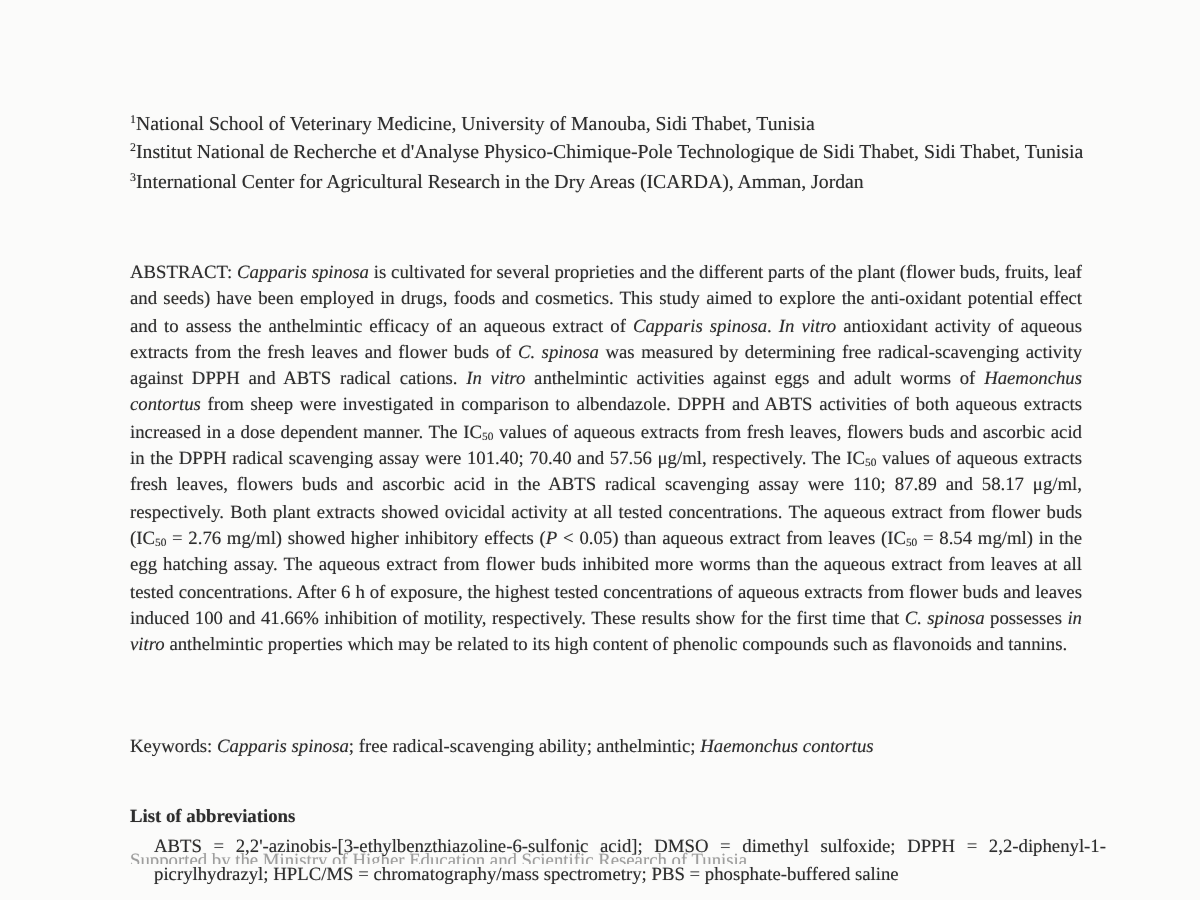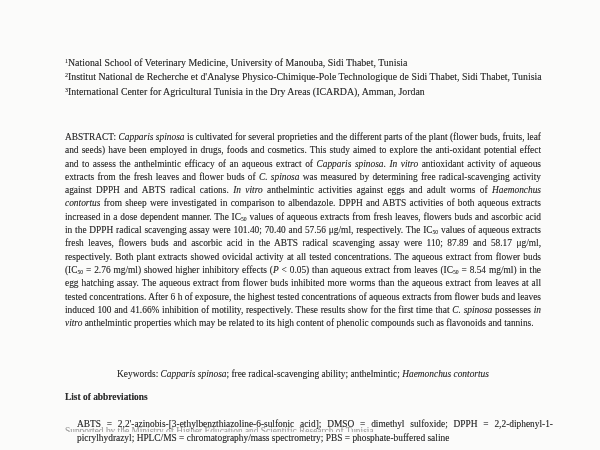--- a/index.html
+++ b/index.html
@@ -54,26 +54,25 @@
     text-justify: inter-word;
   }
   .keywords {
     position: absolute;
     left: 65px;
     top: 368px;
     width: 476px;
     margin: 0;
     font-size: 9.4px;
     line-height: 13px;
-    text-align: center;
   }
   .abbrev-heading {
     position: absolute;
     left: 65px;
-    top: 391px;
+    top: 403px;
     width: 476px;
     margin: 0;
     font-size: 9.4px;
     font-weight: bold;
     line-height: 13px;
   }
   .abbrev {
     position: absolute;
     left: 65px;
     top: 406px;
@@ -106,21 +105,21 @@
 <body>
 
 <div class="page">
 
   <div class="authors">
   </div>
 
   <div class="affiliations">
     <div class="aff"><span class="st-p">1</span><span>National School of Veterinary Medicine, University of Manouba, Sidi Thabet, Tunisia</span></div>
     <div class="aff"><span class="st-p">2</span><span>Institut National de Recherche et d'Analyse Physico-Chimique-Pole Technologique de Sidi Thabet, Sidi Thabet, Tunisia</span></div>
-    <div class="aff"><span class="st-p">3</span><span>International Center for Agricultural Tunisia in the Dry Areas (ICARDA), Amman, Jordan</span></div>
+    <div class="aff"><span class="st-p">3</span><span>International Center for Agricultural Research in the Dry Areas (ICARDA), Amman, Jordan</span></div>
   </div>
 
   <p class="abstract"><span class="st-b">ABSTRACT</span><span>: </span><span class="st-i">Capparis spinosa</span><span> is cultivated for several proprieties and the different parts of the plant (flower buds, fruits, leaf and seeds) have been employed in drugs, foods and cosmetics. This study aimed to explore the anti-oxidant potential effect and to assess the anthelmintic efficacy of an aqueous extract of </span><span class="st-i">Capparis spinosa</span><span>. </span><span class="st-i">In vitro</span><span> antioxidant activity of aqueous extracts from the fresh leaves and flower buds of </span><span class="st-i">C. spinosa</span><span> was measured by determining free radical-scavenging activity against DPPH and ABTS radical cations. </span><span class="st-i">In vitro</span><span> anthelmintic activities against eggs and adult worms of </span><span class="st-i">Haemonchus contortus</span><span> from sheep were investigated in comparison to albendazole. DPPH and ABTS activities of both aqueous extracts increased in a dose dependent manner. The IC</span><span class="st-s">50</span><span> values of aqueous extracts from fresh leaves, flowers buds and ascorbic acid in the DPPH radical scavenging assay were 101.40; 70.40 and 57.56 μg/ml, respectively. The IC</span><span class="st-s">50</span><span> values of aqueous extracts fresh leaves, flowers buds and ascorbic acid in the ABTS radical scavenging assay were 110; 87.89 and 58.17 μg/ml, respectively. Both plant extracts showed ovicidal activity at all tested concentrations. The aqueous extract from flower buds (IC</span><span class="st-s">50</span><span> = 2.76 mg/ml) showed higher inhibitory effects (</span><span class="st-i">P</span><span> &lt; 0.05) than aqueous extract from leaves (IC</span><span class="st-s">50</span><span> = 8.54 mg/ml) in the egg hatching assay. The aqueous extract from flower buds inhibited more worms than the aqueous extract from leaves at all tested concentrations. After 6 h of exposure, the highest tested concentrations of aqueous extracts from flower buds and leaves induced 100 and 41.66% inhibition of motility, respectively. These results show for the first time that </span><span class="st-i">C. spinosa</span><span> possesses </span><span class="st-i">in vitro</span><span> anthelmintic properties which may be related to its high content of phenolic compounds such as flavonoids and tannins.</span></p>
 
   <p class="keywords"><span class="st-b">Keywords</span><span>: </span><span class="st-i">Capparis spinosa</span><span>; free radical-scavenging ability; anthelmintic; </span><span class="st-i">Haemonchus contortus</span></p>
 
   <p class="abbrev-heading">List of abbreviations</p>
 
   <p class="abbrev"><span class="st-b">ABTS</span><span> = 2,2'-azinobis-[3-ethylbenzthiazoline-6-sulfonic acid]; </span><span class="st-b">DMSO</span><span> = dimethyl sulfoxide; </span><span class="st-b">DPPH</span><span> = 2,2-diphenyl-1-picrylhydrazyl; </span><span class="st-b">HPLC/MS</span><span> = chromatography/mass spectrometry; </span><span class="st-b">PBS</span><span> = phosphate-buffered saline</span></p>
 

